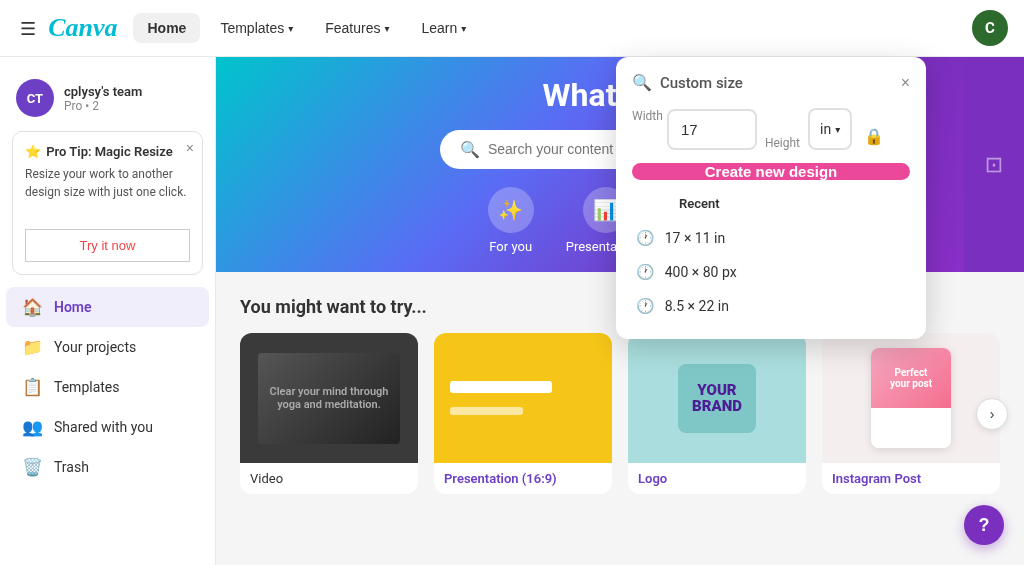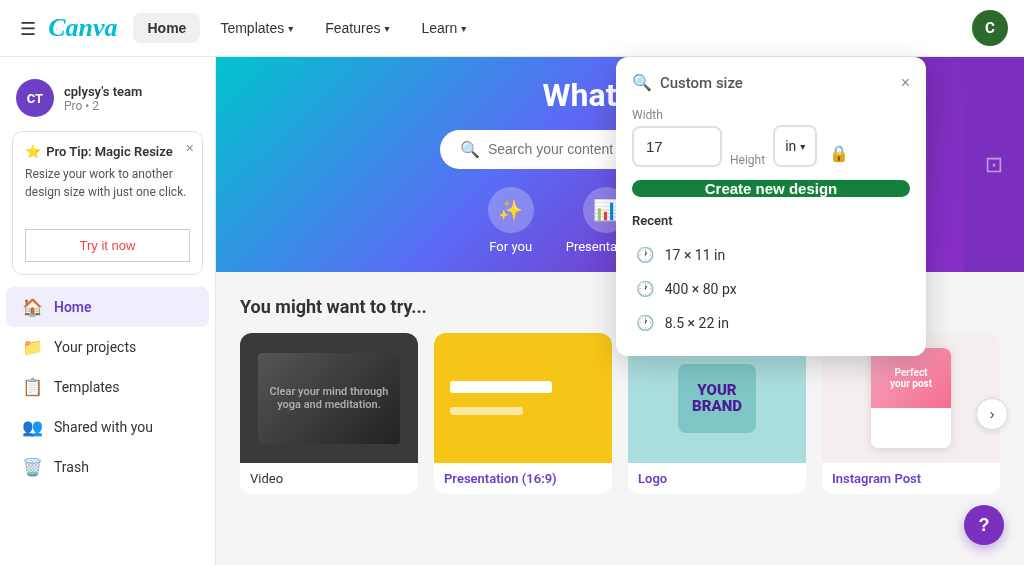--- a/index.html
+++ b/index.html
@@ -324,21 +324,21 @@
       cursor: pointer; color: #888; font-size: 16px;
     }
     .size-inputs-row {
       display: flex;
       align-items: flex-end;
       gap: 8px;
       margin-bottom: 12px;
     }
     .size-field {
       display: flex;
-      flex-direction: column;
+      flex-direction: row;
       gap: 4px;
     }
     .size-field label {
       font-size: 12px;
       color: #888;
     }
     .size-field input {
       width: 90px;
       padding: 10px 12px;
       border: 2px solid #e0e0e0;
@@ -356,34 +356,35 @@
       padding: 10px 10px;
       cursor: pointer;
       font-size: 14px;
       color: #333;
       gap: 4px;
       height: 42px;
     }
     .lock-icon { color: #888; font-size: 16px; padding: 4px; }
     .create-design-btn {
       width: 100%;
-      background: #15803d;
+      background: #ec4899;
       color: #fff;
       border: none;
       border-radius: 10px;
       font-size: 15px;
       font-weight: 600;
       cursor: pointer;
       margin-bottom: 16px;
     }
     .recent-label {
       font-size: 13px;
       font-weight: 600;
       color: #333;
       margin-bottom: 10px;
+      margin-left: 47px;
     }
     .recent-item {
       display: flex;
       align-items: center;
       gap: 10px;
       padding: 8px 4px;
       cursor: pointer;
       border-radius: 6px;
       font-size: 14px;
       color: #333;

